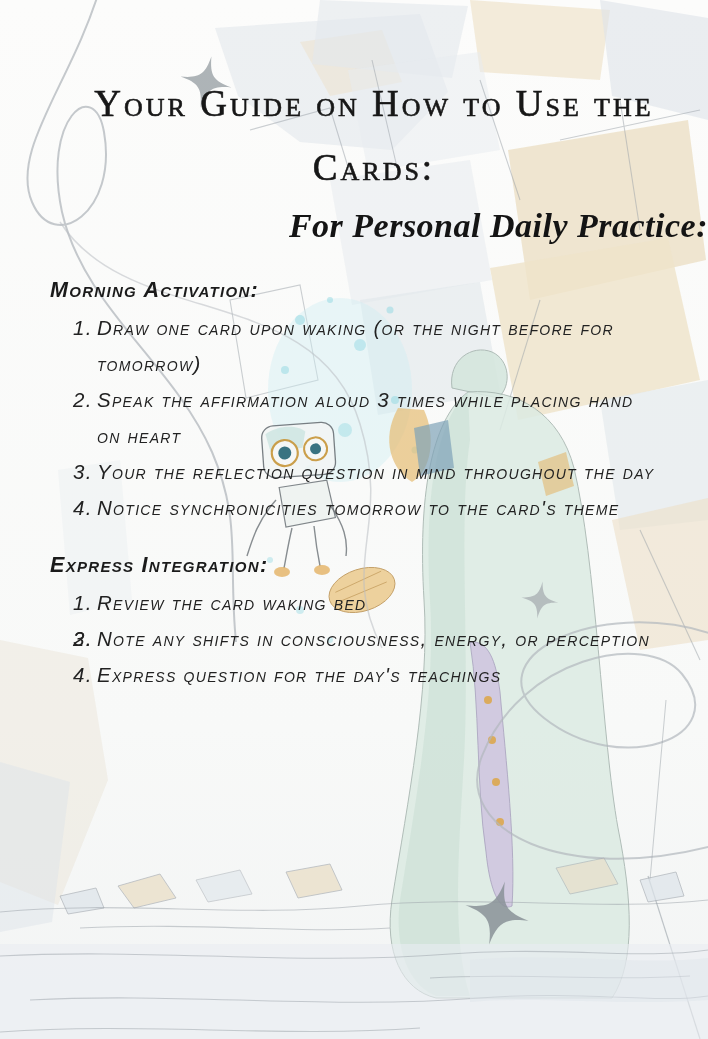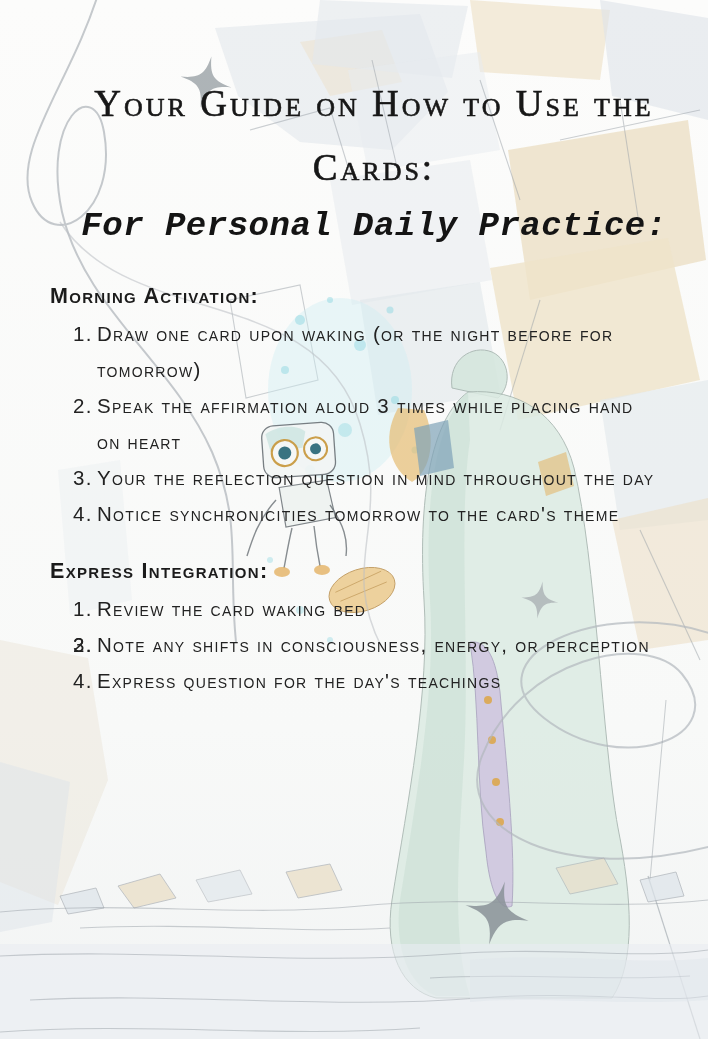--- a/index.html
+++ b/index.html
@@ -13,26 +13,27 @@
   .content{position:relative;z-index:2;color:#1f1f1f;}
   .title-block{padding-top:72px;text-align:center;margin-left:40px;}
   .title-line{
     font-family:"Liberation Serif", serif;
     font-variant:small-caps;
     font-size:37px;line-height:64px;letter-spacing:3px;
     color:#171717;font-weight:normal;
     -webkit-text-stroke:0.6px #171717;
   }
   .subtitle{
-    font-family:Liberation Mono, monospace;
+    font-family:Liberation Serif, serif;
     font-style:italic;font-weight:bold;
     font-size:34px;line-height:52px;letter-spacing:0.5px;
     color:#141414;
-  }
-  .body-copy{margin:30px 0 0 50px;width:608px;}
+    text-align:right;
+  }
+  .body-copy{margin:24px 0 0 50px;width:608px;font-style:italic;}
   .section-heading{
     font-variant:small-caps;font-weight:bold;
     font-size:21.5px;line-height:28px;letter-spacing:1.3px;
     margin:0 0 6px 0;color:#1b1b1b;
   }
   ol.steps{list-style:none;margin:0;padding:0;}
   ol.steps li{
     position:relative;
     font-variant:small-caps;
     font-size:20.5px;line-height:36px;letter-spacing:1.3px;

